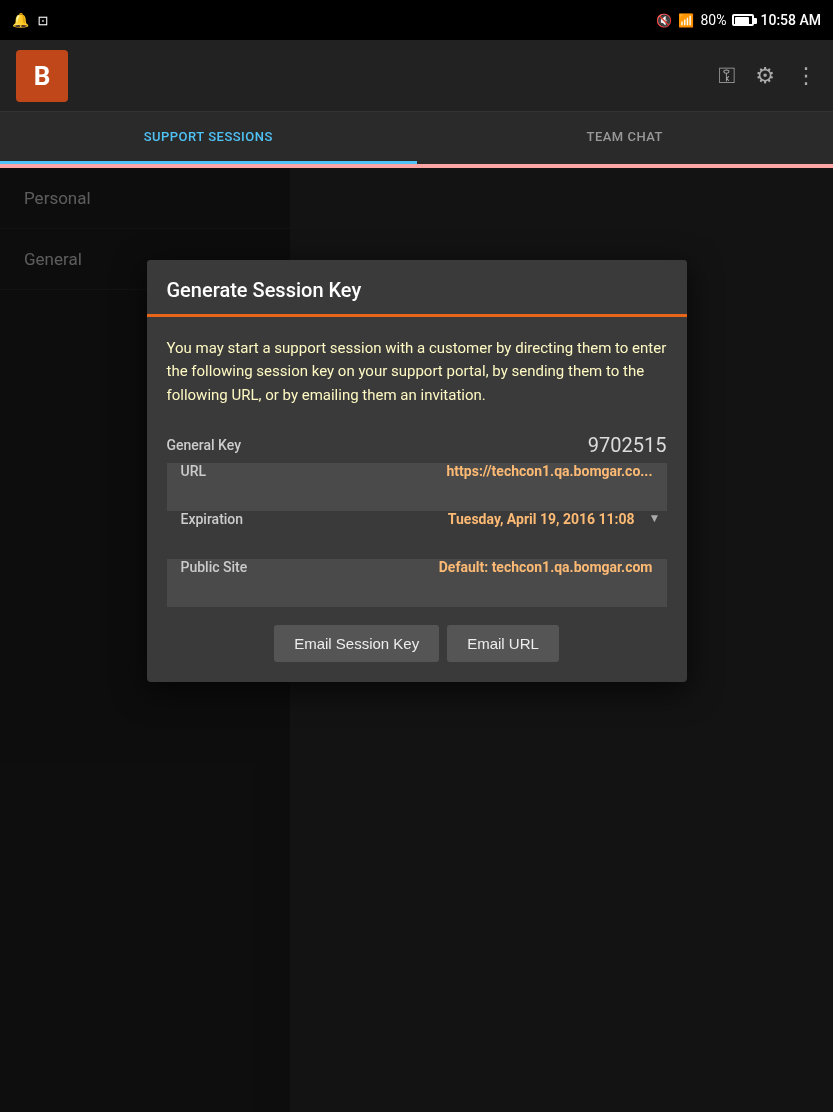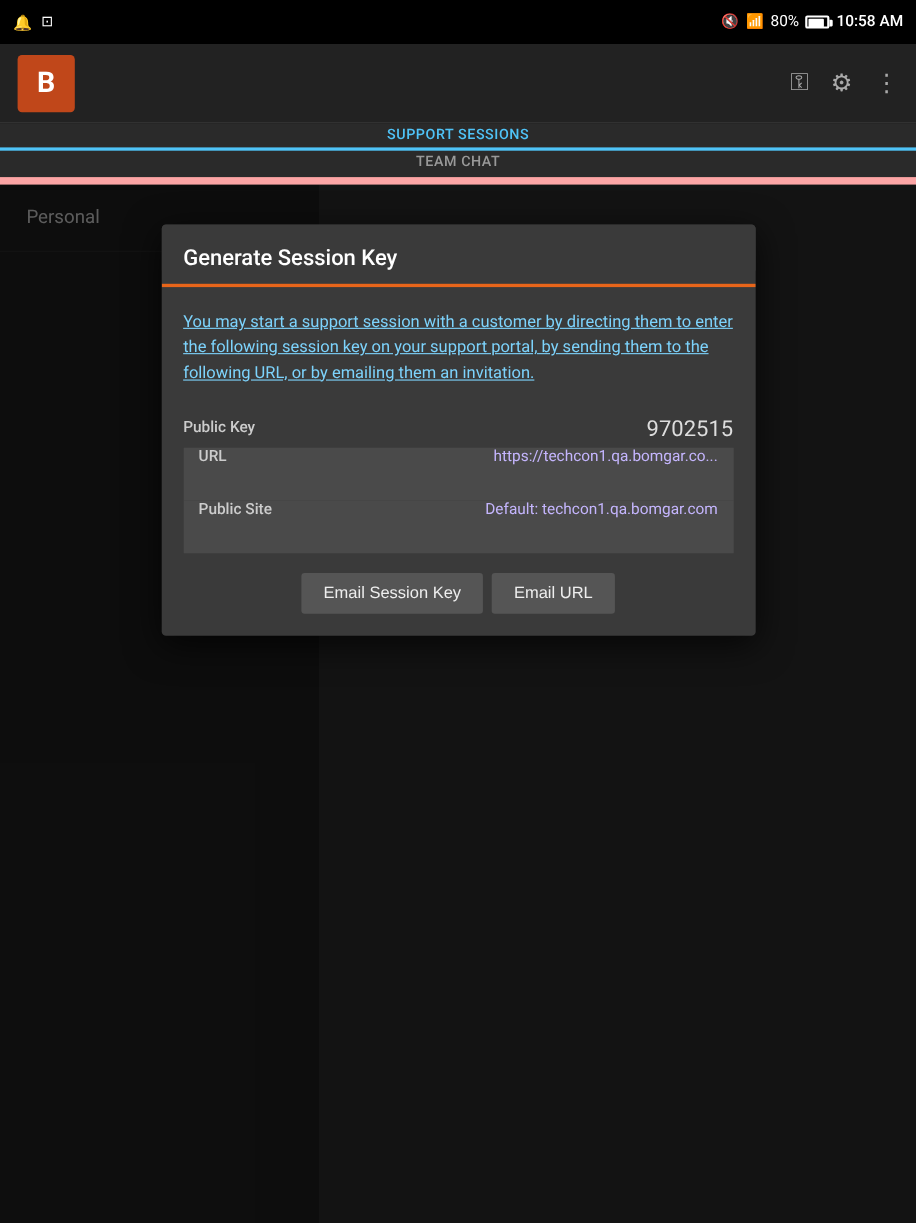--- a/index.html
+++ b/index.html
@@ -75,22 +75,21 @@
       cursor: pointer;
     }
 
     
     .tabs {
       width: 100%;
       height: 56px;
       background: #2a2a2a;
       display: flex;
       align-items: stretch;
-      border-bottom: 7px solid #fca5a5;
-      flex-direction: column;
+      border-bottom: 4px solid #fca5a5;
     }
 
     .tab {
       flex: 1;
       display: flex;
       align-items: center;
       justify-content: center;
       font-size: 13px;
       font-weight: 500;
       color: #999;
@@ -140,21 +139,21 @@
     .overlay {
       position: absolute;
       top: 0;
       left: 0;
       width: 100%;
       height: 100%;
       background: rgba(0,0,0,0.55);
       display: flex;
       align-items: flex-start;
       justify-content: center;
-      padding-top: 36px;
+      padding-top: 92px;
     }
 
     
     .dialog {
       width: 540px;
       background: #3a3a3a;
       border-radius: 4px;
       overflow: hidden;
       box-shadow: 0 8px 32px rgba(0,0,0,0.7);
     }
@@ -176,24 +175,23 @@
       background: #e8651a;
       margin: 0;
     }
 
     .dialog-body {
       padding: 20px 20px 0 20px;
     }
 
     .dialog-description {
       font-size: 15px;
-      color: #7dd3fc;
+      color: #fef9c3;
       line-height: 1.55;
       margin-bottom: 18px;
-      text-decoration: underline;
     }
 
     .info-row {
       display: flex;
       align-items: flex-start;
       height: 48px;
     }
 
     .info-row.shaded {
       background: #4a4a4a;
@@ -204,22 +202,23 @@
       padding: 0 14px;
       font-size: 14px;
       color: #ccc;
       font-weight: 500;
     }
 
     .info-value {
       flex: 1;
       padding: 0 14px;
       font-size: 14px;
-      color: #c4b5fd;
+      color: #fdba74;
       text-align: right;
+      font-weight: bold;
     }
 
     .session-key-row {
       display: flex;
       justify-content: space-between;
       align-items: center;
       padding: 8px 0 6px 0;
     }
 
     .session-key-label {
@@ -320,46 +319,54 @@
     <span>TEAM CHAT</span>
   </div>
 </div>
 
 <div class="main-content">
 
   <div class="sidebar">
     <div class="sidebar-item">
       <span>Personal</span>
     </div>
+    <div class="sidebar-item">
+      <span>General</span>
+    </div>
   </div>
 
   <div class="right-panel">
   </div>
 
   <div class="overlay">
     <div class="dialog">
 
       <div class="dialog-header">
         <div class="dialog-title">Generate Session Key</div>
       </div>
       <div class="dialog-divider"></div>
 
       <div class="dialog-body">
         <p class="dialog-description">You may start a support session with a customer by directing them to enter the following session key on your support portal, by sending them to the following URL, or by emailing them an invitation.</p>
 
         <div class="session-key-row">
-          <span class="session-key-label">Public Key</span>
+          <span class="session-key-label">General Key</span>
           <span class="session-key-value">9702515</span>
         </div>
 
         <div class="info-row shaded">
           <div class="info-label">URL</div>
           <div class="info-value">https://techcon1.qa.bomgar.co...</div>
         </div>
 
+        <div class="info-row">
+          <div class="info-label">Expiration</div>
+          <div class="info-value">Tuesday, April 19, 2016 11:08</div>
+          <span style="color:#aaa; font-size:12px; padding-right:6px;">▼</span>
+        </div>
 
         <div class="info-row shaded">
           <div class="info-label">Public Site</div>
           <div class="info-value">Default: techcon1.qa.bomgar.com</div>
         </div>
       </div>
 
       <div class="dialog-actions">
         <button class="action-btn">Email Session Key</button>
         <button class="action-btn">Email URL</button>

